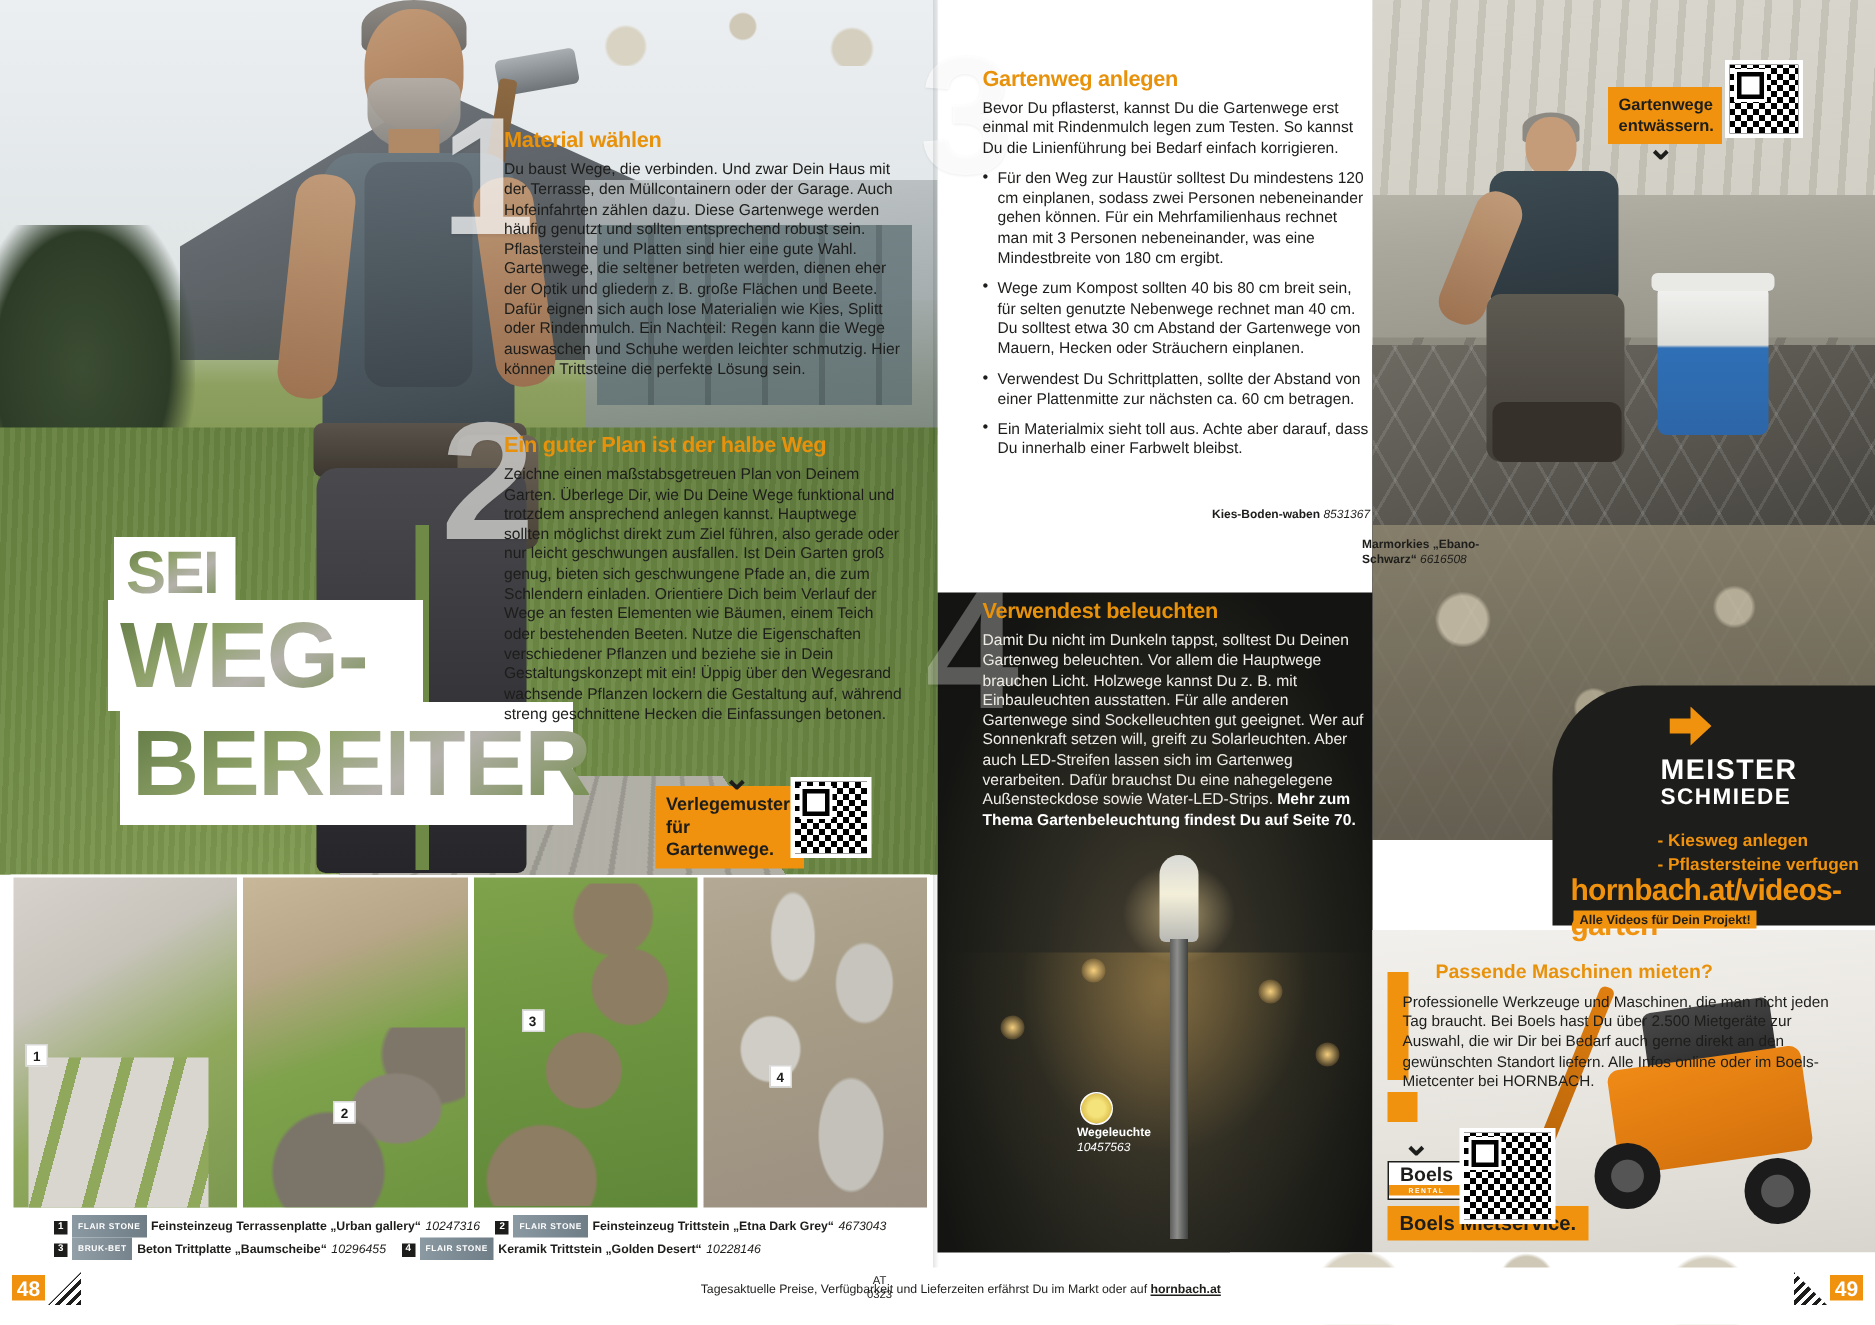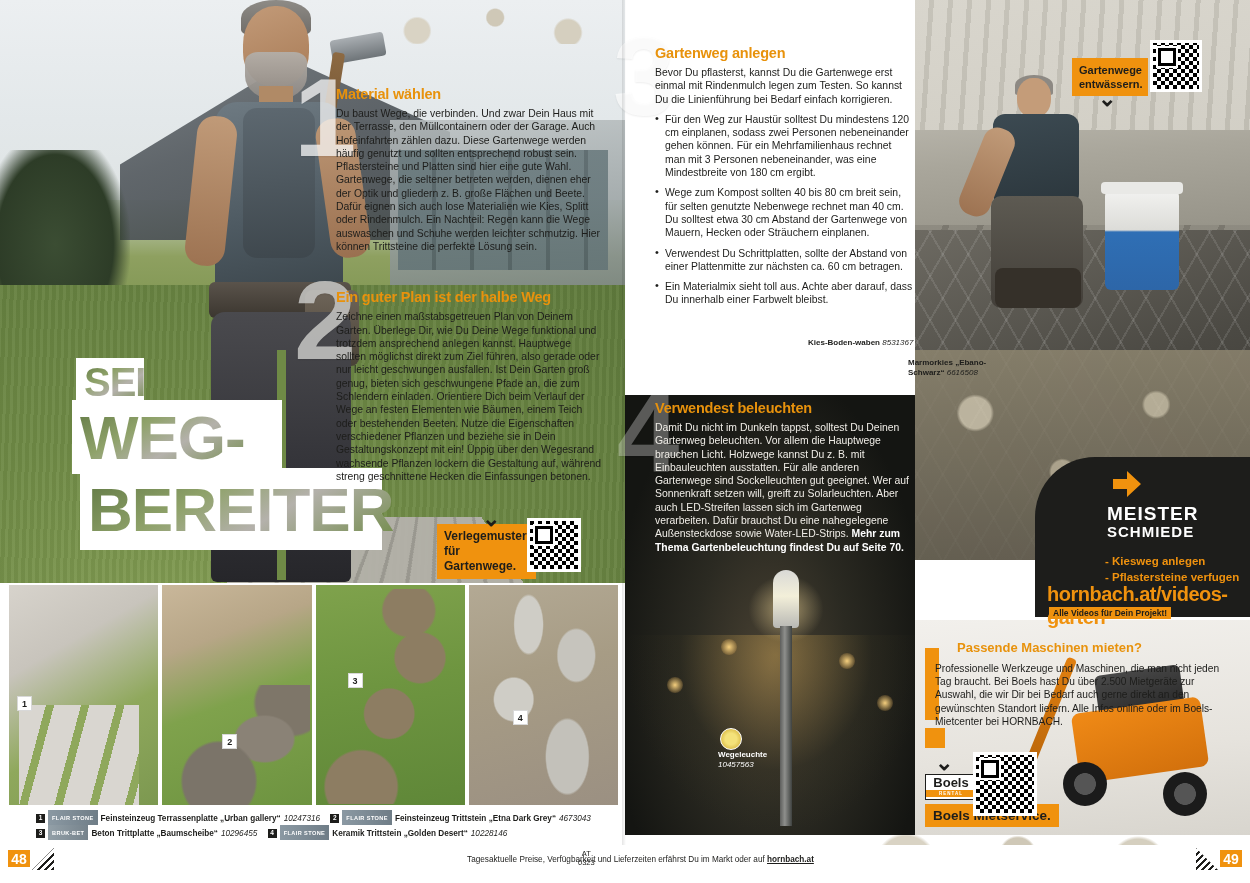--- a/index.html
+++ b/index.html
@@ -87,21 +87,21 @@
 
   
   .title-block { position:absolute; left:72px; top:358px; width:320px; height:212px; }
   .tl { position:absolute; background:#ffffff; display:flex; align-items:center;
         font-weight:800; color:#889a6b; letter-spacing:-1px;
         font-family:"Liberation Sans", sans-serif; }
   .tl span{
      background-image: linear-gradient(150deg,#5f7742 0%,#8fa26a 35%,#b4b1ab 60%,#6f8a46 100%);
      -webkit-background-clip:text; background-clip:text; color:transparent;
   }
-  .tl1 { left:4px;  top:0px;   width:68px;  height:48px; font-size:40px; padding-left:8px; }
+  .tl1 { left:4px;  top:0px;   width:81px;  height:48px; font-size:40px; padding-left:8px; }
   .tl2 { left:0px;  top:42px;  width:210px; height:74px; font-size:62px; padding-left:8px; }
   .tl3 { left:8px;  top:110px; width:302px; height:82px; font-size:62px; padding-left:8px; }
   .title-shadow{ position:absolute; left:12px; top:116px; width:306px; height:92px;
      box-shadow: 10px 10px 16px rgba(0,0,0,.30); z-index:-1;}
 
   
   .col-left { position:absolute; left:336px; top:86px; width:268px; }
   .sec { position:relative; margin-bottom:14px; }
   .big-num {
     position:absolute; font-size:112px; font-weight:800; color:rgba(255,255,255,.72);

